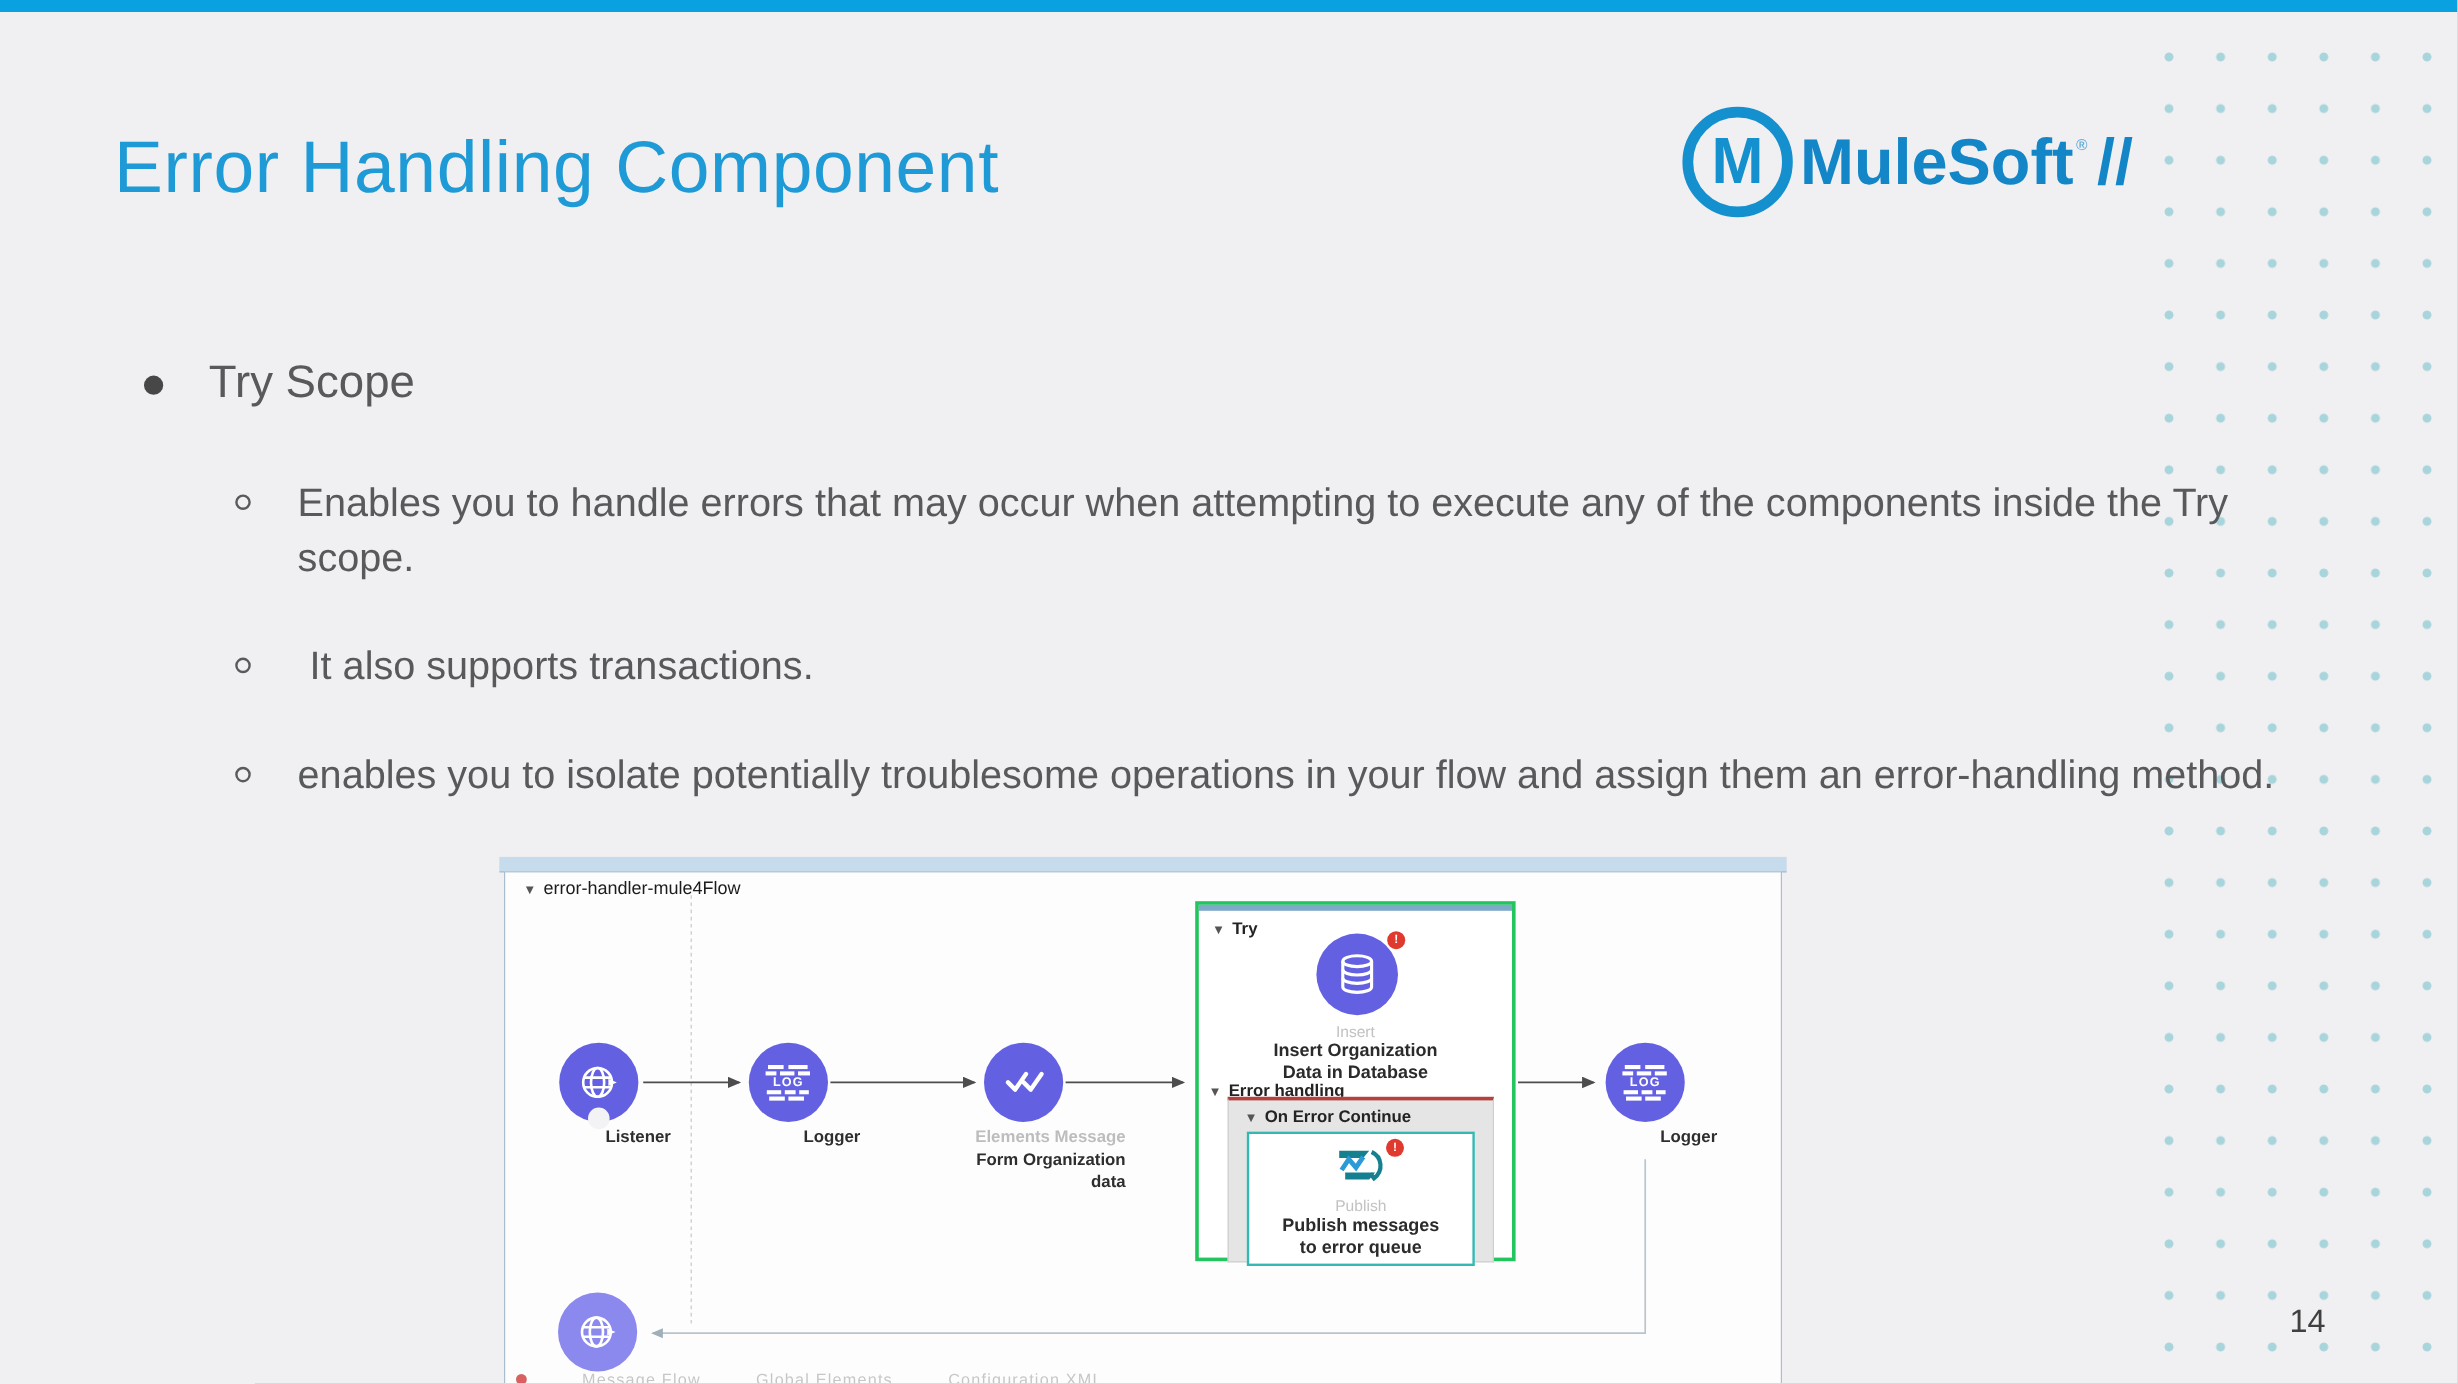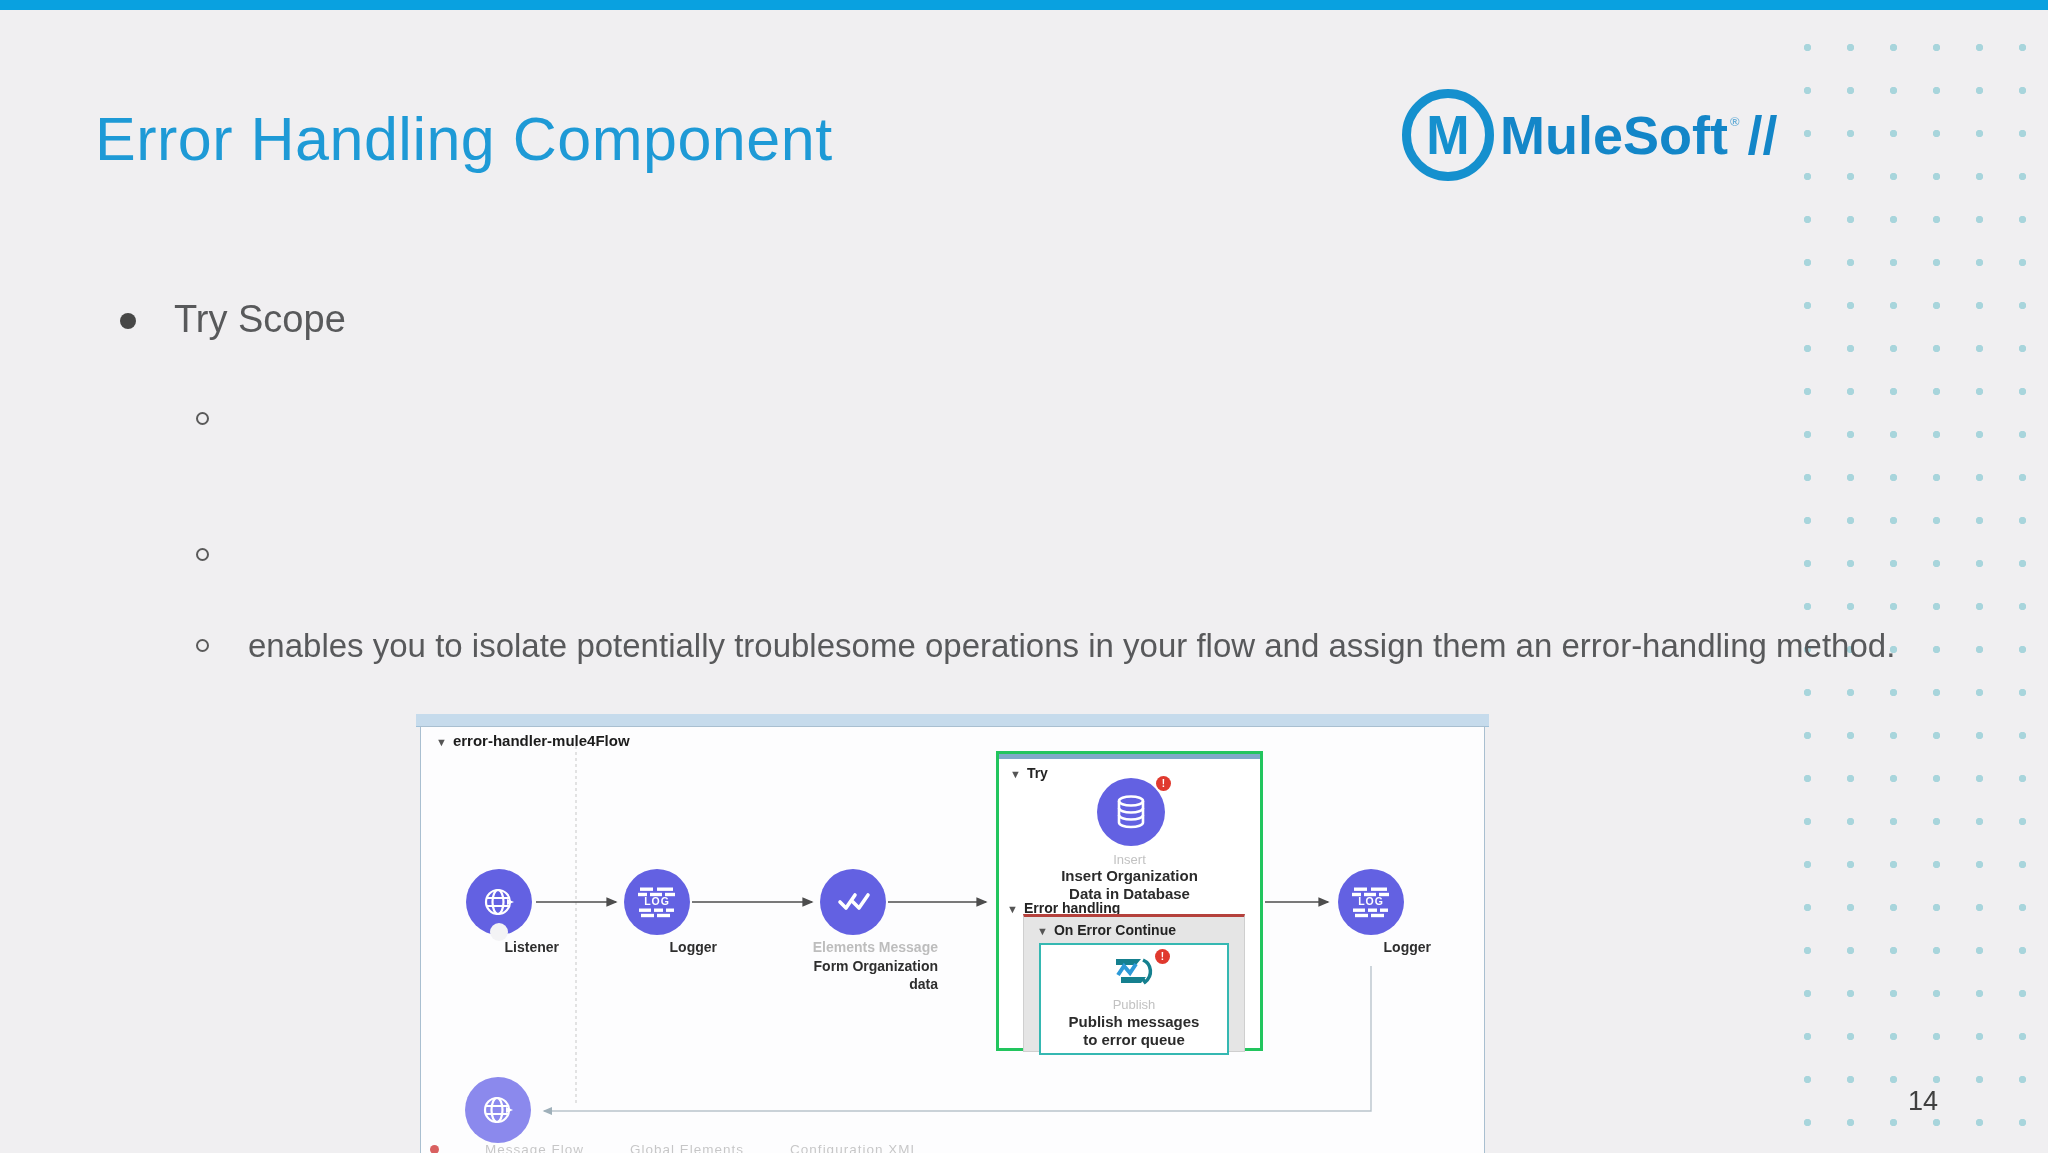--- a/index.html
+++ b/index.html
@@ -23,21 +23,21 @@
   .b-dot{position:absolute;left:120px;top:313px;width:16px;height:16px;border-radius:50%;background:#474747;}
   .b-main{position:absolute;left:174px;top:298px;font-size:38px;color:#58595b;}
   .ring{position:absolute;width:13px;height:13px;border:2.5px solid #5a5a5a;border-radius:50%;box-sizing:border-box;left:196px;}
   .sub{position:absolute;left:248px;width:1672px;font-size:33px;line-height:46px;color:#58595b;}
   
   .pagenum{position:absolute;left:1908px;top:1086px;font-size:27px;color:#404040;}
   
   .shot{position:absolute;left:416px;top:714px;width:1073px;height:439px;overflow:hidden;}
   .shot .strip{position:absolute;left:0;top:0;width:100%;height:12px;background:#c6dbec;border-bottom:1px solid #9fc0d8;}
   .shot .canvas{position:absolute;left:4px;right:4px;top:12px;bottom:-1px;background:#fdfdfe;border:1px solid #a9bfd0;}
-  .flowlabel{position:absolute;left:20px;top:18px;font-size:15px;font-weight:bold;color:#1c1c1c;}
+  .flowlabel{position:absolute;left:20px;top:18px;font-size:15px;font-weight:normal;color:#1c1c1c;}
   .tri{color:#555;font-size:11px;margin-right:6px;}
   .node{position:absolute;width:66px;height:66px;border-radius:50%;background:#6361e2;
         display:flex;align-items:center;justify-content:center;}
   .nlabel{position:absolute;font-size:14px;font-weight:bold;color:#2e2e2e;text-align:right;}
   .nlabel.dim{color:#bdbdbd;}
   .trybox{position:absolute;left:580px;top:37px;width:267px;height:300px;background:#fff;
           border:3px solid #22c55e;box-sizing:border-box;}
   .trybox .hdr{position:absolute;left:0;top:0;width:100%;height:5px;background:#7fa9c8;}
   .sectlabel{position:absolute;font-size:14px;font-weight:bold;color:#232323;}
   .dimlabel{position:absolute;width:100%;text-align:center;font-size:13px;color:#c2c2c2;}
@@ -72,22 +72,24 @@
       <span>MuleSoft</span>
         <span class="reg">®</span>
       <span class="sep">//</span>
     </div>
   </div>
 
   <div class="b-dot"></div>
   <div class="b-main">Try Scope</div>
 
   <div class="ring" style="top:412px"></div>
+  <div class="sub" style="top:396px">Enables you to handle errors that may occur when attempting to execute any of the components inside the Try scope.</div>
 
   <div class="ring" style="top:548px"></div>
+  <div class="sub" style="top:532px;left:258px">It also supports transactions.</div>
 
   <div class="ring" style="top:639px"></div>
   <div class="sub" style="top:623px">enables you to isolate potentially troublesome operations in your flow and assign them an error-handling method.</div>
 
   <div class="shot">
     <div class="strip"></div>
     <div class="canvas"></div>
 
     <div class="flowlabel">
       <span class="tri">▼</span><span>error-handler-mule4Flow</span>

